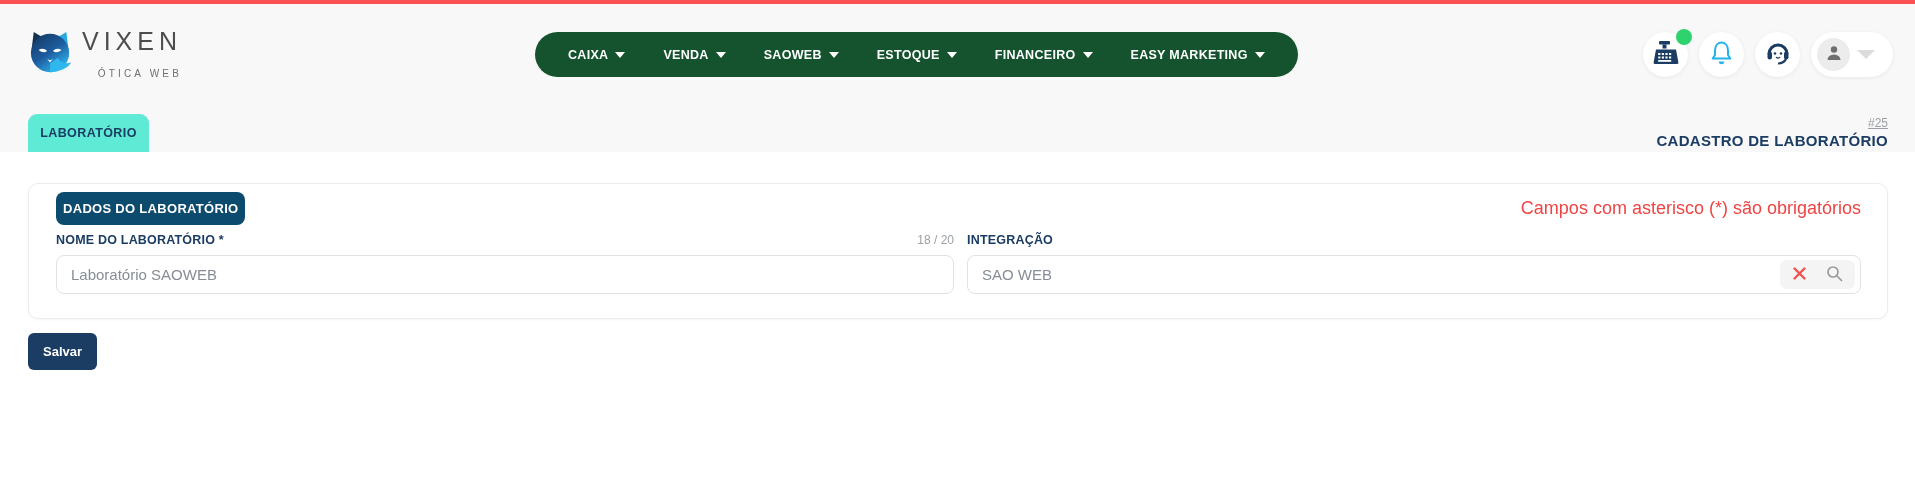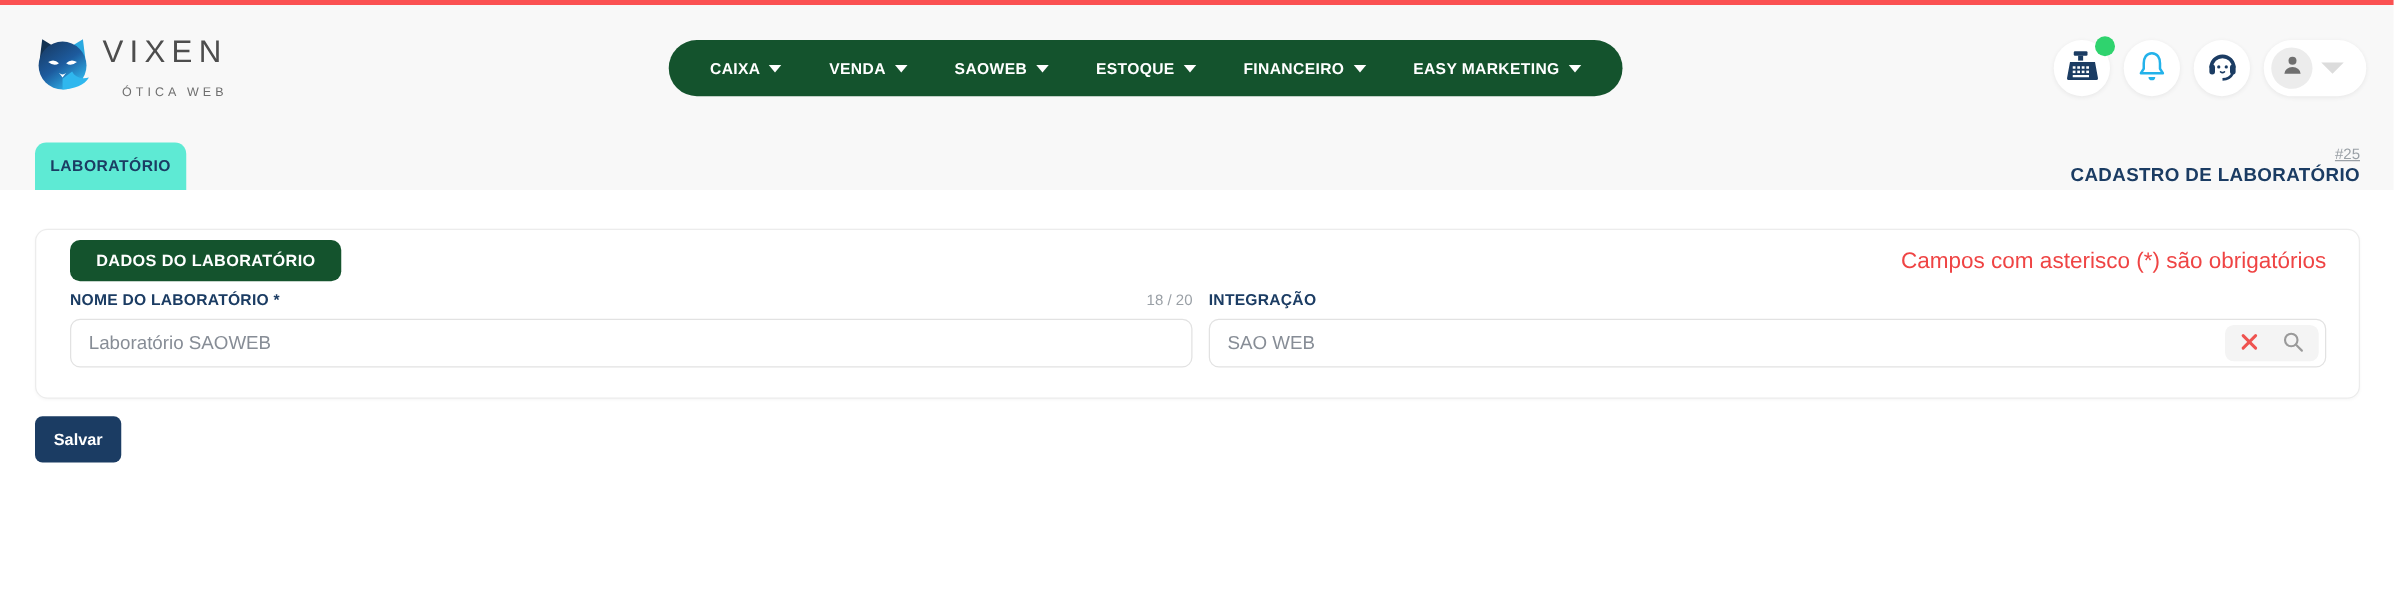--- a/index.html
+++ b/index.html
@@ -57,23 +57,23 @@
   .record-id { font-size:12px; color:#9aa0a6; text-decoration:underline;
                display:inline-block; margin-bottom:2px; cursor:pointer; }
   .page-title { font-size:15px; font-weight:800; color:#1b3c63; letter-spacing:.3px; }
 
   
   .content { background:#ffffff; height:338px; }
   .card { margin:31px 27px 0 28px; border:1px solid #ececec; border-radius:10px;
           padding:8px 26px 24px 27px; box-shadow:0 1px 3px rgba(0,0,0,.04);
           background:#ffffff; }
   .card-head { display:flex; justify-content:space-between; align-items:center; }
-  .section-btn { background:#14532d; color:#ffffff; border:none; border-radius:8px;
+  .section-btn { background:#0c4a6e; color:#ffffff; border:none; border-radius:8px;
                  font-family:inherit; font-size:13px; font-weight:bold;
-                 letter-spacing:.3px; padding:9px 21px; cursor:pointer; }
+                 letter-spacing:.3px; padding:9px 7px; cursor:pointer; }
   .required-note { font-size:18px; color:#ef4444; }
 
   .form-row { display:flex; gap:13px; margin-top:8px; }
   .field-name { width:898px; flex-shrink:0; }
   .field-integration { flex:1; }
   .label-row { display:flex; justify-content:space-between; align-items:flex-start;
                margin-bottom:7px; height:15px; }
   .field-label { font-size:12.5px; font-weight:bold; color:#1b3c63; letter-spacing:.2px; }
   .char-counter { font-size:12px; color:#9aa0a6; }
   .input-box { height:39px; border:1px solid #e2e2e2; border-radius:8px;

